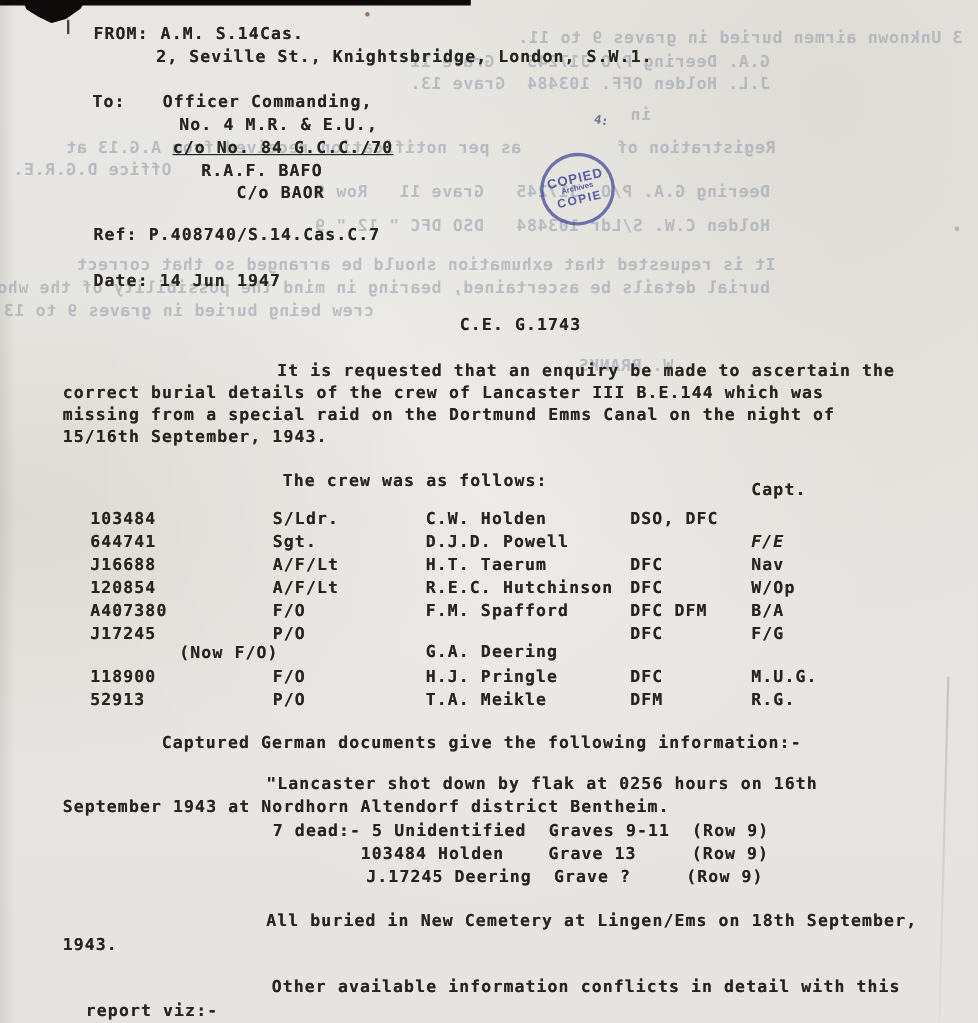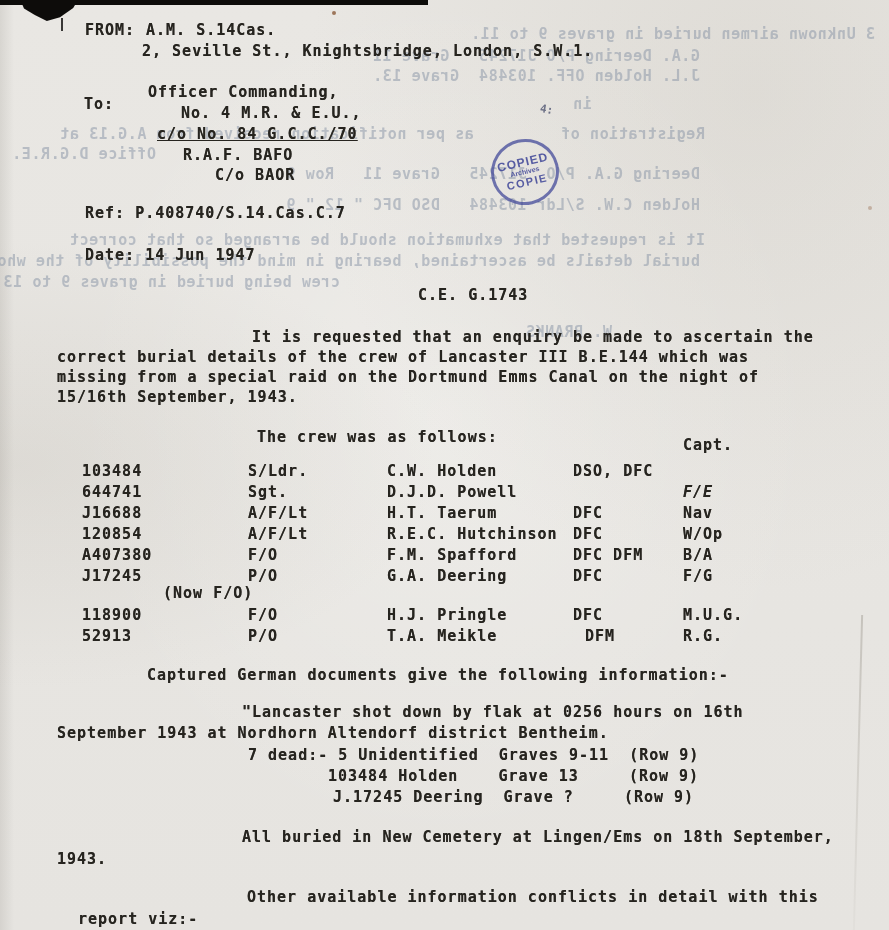--- a/index.html
+++ b/index.html
@@ -76,23 +76,23 @@
       <div class="bleed" style="left: 700px; top: 197px;">Holden C.W. S/Ldr 103484   DSO DFC " 12 " 9</div>
       <div class="bleed" style="left: 705px; top: 232px;">It is requested that exhumation should be arranged so that correct</div>
       <div class="bleed" style="left: 700px; top: 253px;">burial details be ascertained, bearing in mind the possibility of the whole</div>
       <div class="bleed" style="left: 340px; top: 274px;">crew being buried in graves 9 to 13.</div>
       <div class="bleed" style="left: 612px; top: 324px;">W. BRANKS</div>
     </div>
   <div id="text-layer">
       <div class="tline" style="left: 85px; top: 22px;">FROM:</div>
       <div class="tline" style="left: 146px; top: 22px;">A.M. S.14Cas.</div>
       <div class="tline" style="left: 142px; top: 43px;">2, Seville St., Knightsbridge, London, S.W.1.</div>
-      <div class="tline" style="left: 84px; top: 84px; margin-top: 12px;">To:</div>
+      <div class="tline" style="left: 84px; top: 84px;">To:</div>
       <div class="tline" style="left: 148px; top: 84px;">Officer Commanding,</div>
-      <div class="tline" style="left: 163px; top: 105px; margin-left: 18px;">No. 4 M.R. &amp; E.U.,</div>
+      <div class="tline" style="left: 163px; top: 105px;">No. 4 M.R. &amp; E.U.,</div>
       <div class="tline" style="left: 157px; top: 126px; text-decoration: underline;">c/o No. 84 G.C.C./70</div>
       <div class="tline" style="left: 183px; top: 147px;">R.A.F. BAFO</div>
       <div class="tline" style="left: 215px; top: 167px;">C/o BAOR</div>
       <div class="tline" style="left: 85px; top: 205px;">Ref: P.408740/S.14.Cas.C.7</div>
       <div class="tline" style="left: 85px; top: 247px;">Date: 14 Jun 1947</div>
       <div class="tline" style="left: 418px; top: 287px;">C.E. G.1743</div>
       <div class="tline" style="left: 252px; top: 329px;">It is requested that an enquiry be made to ascertain the</div>
       <div class="tline" style="left: 57px; top: 349px;">correct burial details of the crew of Lancaster III B.E.144 which was</div>
       <div class="tline" style="left: 57px; top: 369px;">missing from a special raid on the Dortmund Emms Canal on the night of</div>
       <div class="tline" style="left: 57px; top: 389px;">15/16th September, 1943.</div>
@@ -127,32 +127,32 @@
       <div class="tline" style="left: 387px; top: 526px;">R.E.C. Hutchinson</div>
       <div class="tline" style="left: 573px; top: 526px;">DFC</div>
       <div class="tline" style="left: 683px; top: 526px;">W/Op</div>
       <div class="tline" style="left: 82px; top: 547px;">A407380</div>
       <div class="tline" style="left: 248px; top: 547px;">F/O</div>
       <div class="tline" style="left: 387px; top: 547px;">F.M. Spafford</div>
       <div class="tline" style="left: 573px; top: 547px;">DFC DFM</div>
       <div class="tline" style="left: 683px; top: 547px;">B/A</div>
       <div class="tline" style="left: 82px; top: 568px;">J17245</div>
       <div class="tline" style="left: 248px; top: 568px;">P/O</div>
-      <div class="tline" style="left: 387px; top: 568px; text-align: center;">G.A. Deering</div>
+      <div class="tline" style="left: 387px; top: 584px; text-align: center;">G.A. Deering</div>
       <div class="tline" style="left: 573px; top: 568px;">DFC</div>
       <div class="tline" style="left: 683px; top: 568px;">F/G</div>
       <div class="tline" style="left: 82px; top: 607px;">118900</div>
       <div class="tline" style="left: 248px; top: 607px;">F/O</div>
       <div class="tline" style="left: 387px; top: 607px;">H.J. Pringle</div>
       <div class="tline" style="left: 573px; top: 607px;">DFC</div>
       <div class="tline" style="left: 683px; top: 607px;">M.U.G.</div>
       <div class="tline" style="left: 82px; top: 628px;">52913</div>
       <div class="tline" style="left: 248px; top: 628px;">P/O</div>
       <div class="tline" style="left: 387px; top: 628px;">T.A. Meikle</div>
-      <div class="tline" style="left: 573px; top: 628px; margin-left: 12px;">DFM</div>
+      <div class="tline" style="left: 573px; top: 628px;">DFM</div>
       <div class="tline" style="left: 683px; top: 628px;">R.G.</div>
     </div>
 
   <div class="torn-strip"></div>
   <div class="torn-blob"></div>
   <div class="torn-drip"></div>
   <div class="speck" style="left:332px;top:11px;"></div>
   <div class="speck" style="left:868px;top:206px;opacity:.35;"></div>
   <div class="crease"></div>
 

